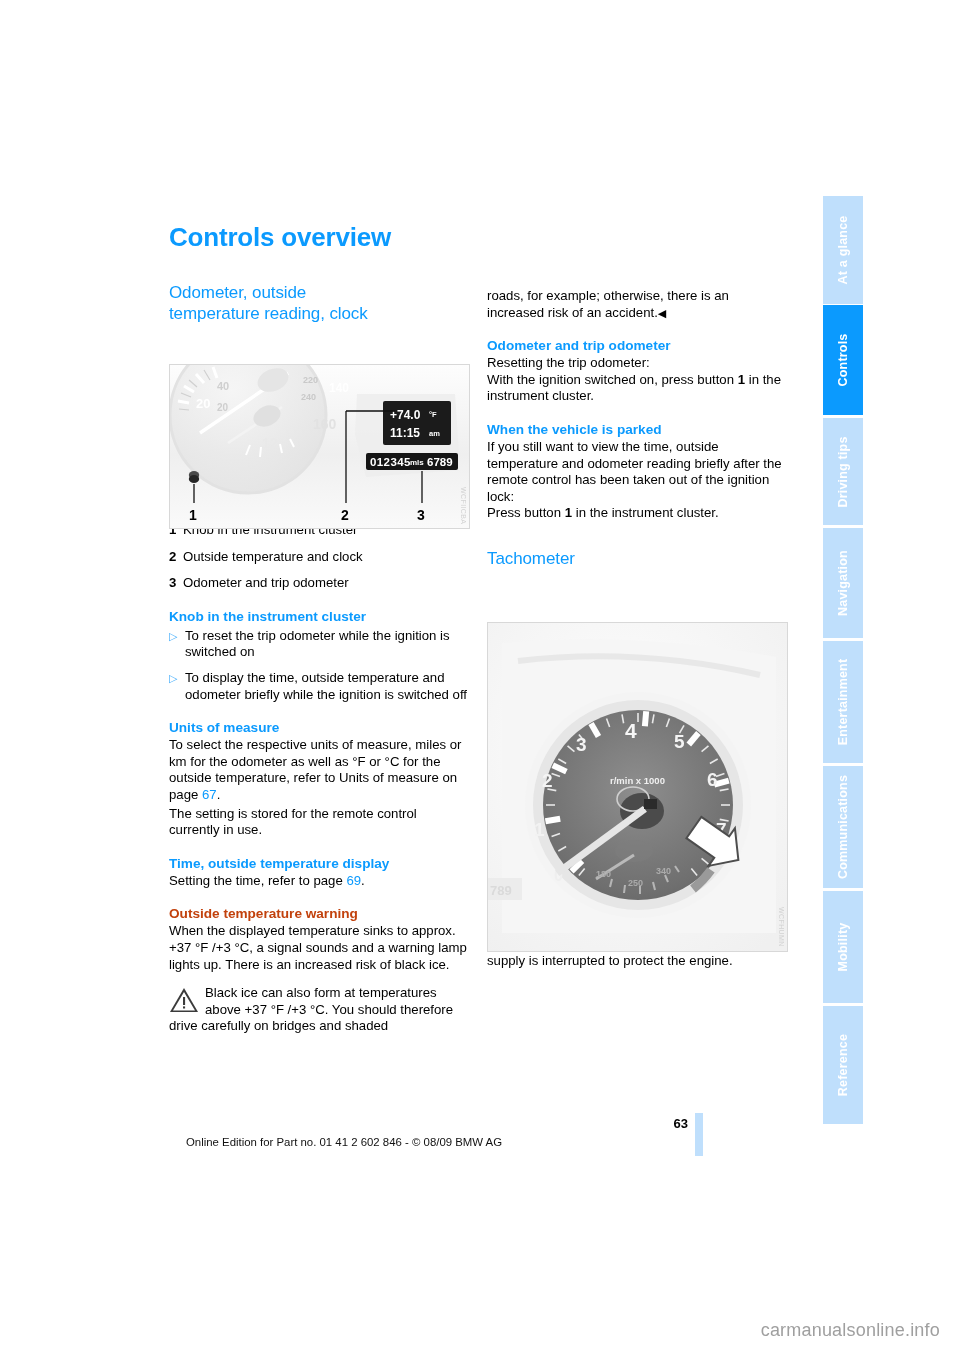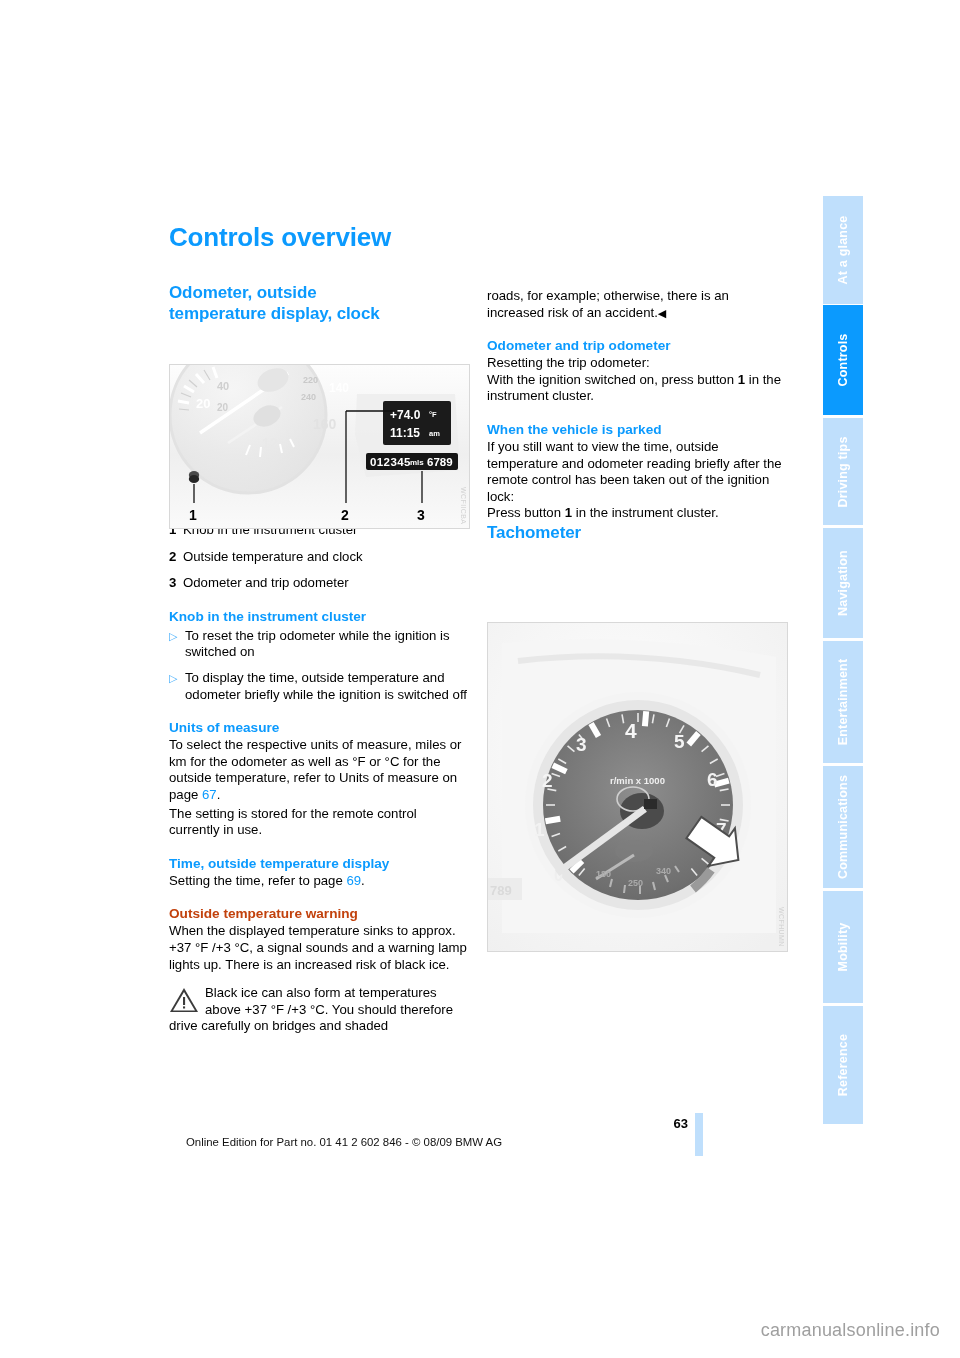--- a/index.html
+++ b/index.html
@@ -54,21 +54,21 @@
     font-size:26px;
     line-height:30px;
     font-weight:bold;
     color:#0b9afe;
     margin:0 0 30px 0;
     letter-spacing:-0.2px;
   }
   h2.sec{
     font-size:17px;
     line-height:21px;
-    font-weight:bold;
+    font-weight:normal;
     color:#0b9afe;
     margin:0 0 11px 0;
     letter-spacing:-0.1px;
   }
   h3.sub{
     font-size:13.6px;
     line-height:17px;
     font-weight:bold;
     color:#0b9afe;
     margin:16px 0 1px 0;
@@ -150,21 +150,21 @@
 <body>
 
 <div class="page">
 
   <div class="col col-left">
 
     <h1 class="chapter">Controls overview</h1>
 
     <h2 class="sec">
       <span>Odometer, outside</span><br>
-      <span>temperature display, clock</span>
+      <span>temperature reading, clock</span>
     </h2>
 
     <div style="height:175px;"></div>
 
     <div class="legend">
       <div class="row">
         <span class="num">1</span>
         <span class="txt">Knob in the instrument cluster</span>
       </div>
       <div class="row">
@@ -218,21 +218,21 @@
     <p><span>roads, for example; otherwise, there is an increased risk of an accident.</span><span class="endmark">◀</span></p>
 
     <h3 class="sub">Odometer and trip odometer</h3>
     <p>Resetting the trip odometer:</p>
     <p style="margin-top:0"><span>With the ignition switched on, press button </span><span class="bold">1</span><span> in the instrument cluster.</span></p>
 
     <h3 class="sub">When the vehicle is parked</h3>
     <p>If you still want to view the time, outside temperature and odometer reading briefly after the remote control has been taken out of the ignition lock:</p>
     <p style="margin-top:0"><span>Press button </span><span class="bold">1</span><span> in the instrument cluster.</span></p>
 
-    <h2 class="sec" style="">Tachometer</h2>
+    <h2 class="sec" style="margin-top:26px;">Tachometer</h2>
 
     <div style="height:340px;"></div>
 
     <p>Never force the engine speed up into the red warning field, see arrow. In this range, the fuel supply is interrupted to protect the engine.</p>
   </div>
 
   <div class="fig fig-cluster">
     <svg width="299" height="163" viewBox="0 0 299 163">
       <defs>
         <linearGradient id="clbg" x1="0" y1="0" x2="0" y2="1">

